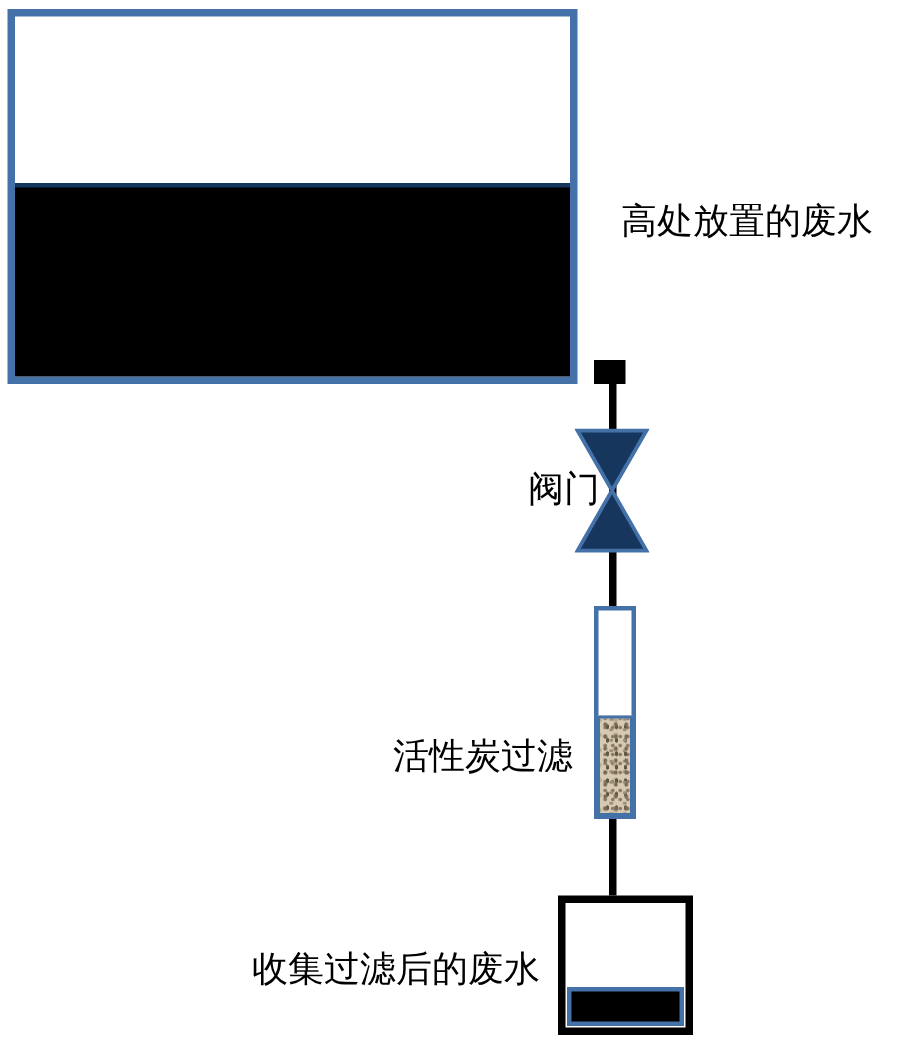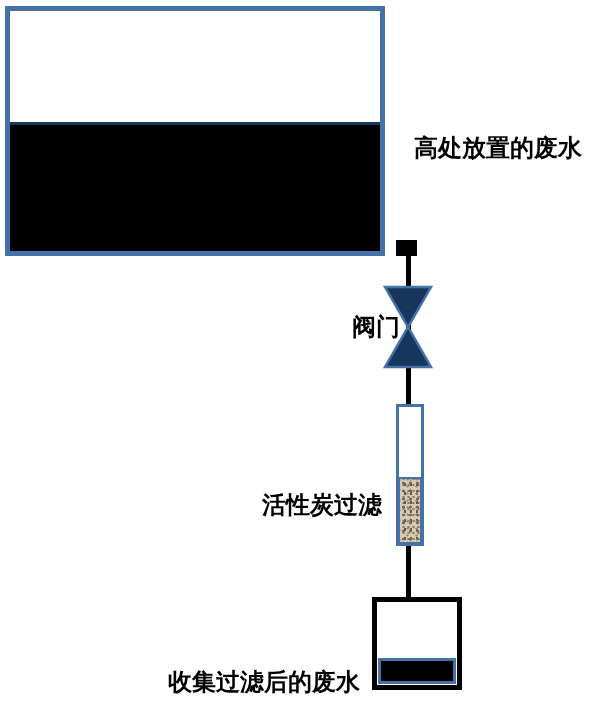--- a/index.html
+++ b/index.html
@@ -5,21 +5,21 @@
   html,body{margin:0;padding:0;}
   body{
     width:600px;height:702px;position:relative;background:#ffffff;
     font-family:"Liberation Sans","DejaVu Sans",sans-serif;
     overflow:hidden;
   }
   .abs{position:absolute;}
 
   
   .lbl{
-    position:absolute;color:#000;font-weight:bold;font-size:24px;
+    position:absolute;color:#000;font-weight:normal;font-size:24px;
     white-space:nowrap;line-height:1.1;
   }
 
   
   .tank{
     left:5px;top:6px;width:370px;height:240px;
     border:5px solid var(--border_blue);background:#fff;
   }
   .tank-liquid{
     position:absolute;left:0;right:0;bottom:0;height:126px;
@@ -67,21 +67,21 @@
   }
   .beaker-liquid{
     position:absolute;left:1px;right:1px;bottom:1px;height:20px;
     background:var(--liquid);
     border:3px solid var(--border_blue);
   }
 
   .lbl-tank{left:414px;top:135px;}
   .lbl-valve{left:352px;top:314px;text-align:center;}
   .lbl-filter{left:262px;top:492px;}
-  .lbl-collector{left:168px;top:634px;margin-top:35px;}
+  .lbl-collector{left:168px;top:634px;}
 </style>
 </head>
 <body>
 
 <div class="abs tank">
   <div class="tank-liquid"></div>
 </div>
 
 <div class="abs stub"></div>
 

